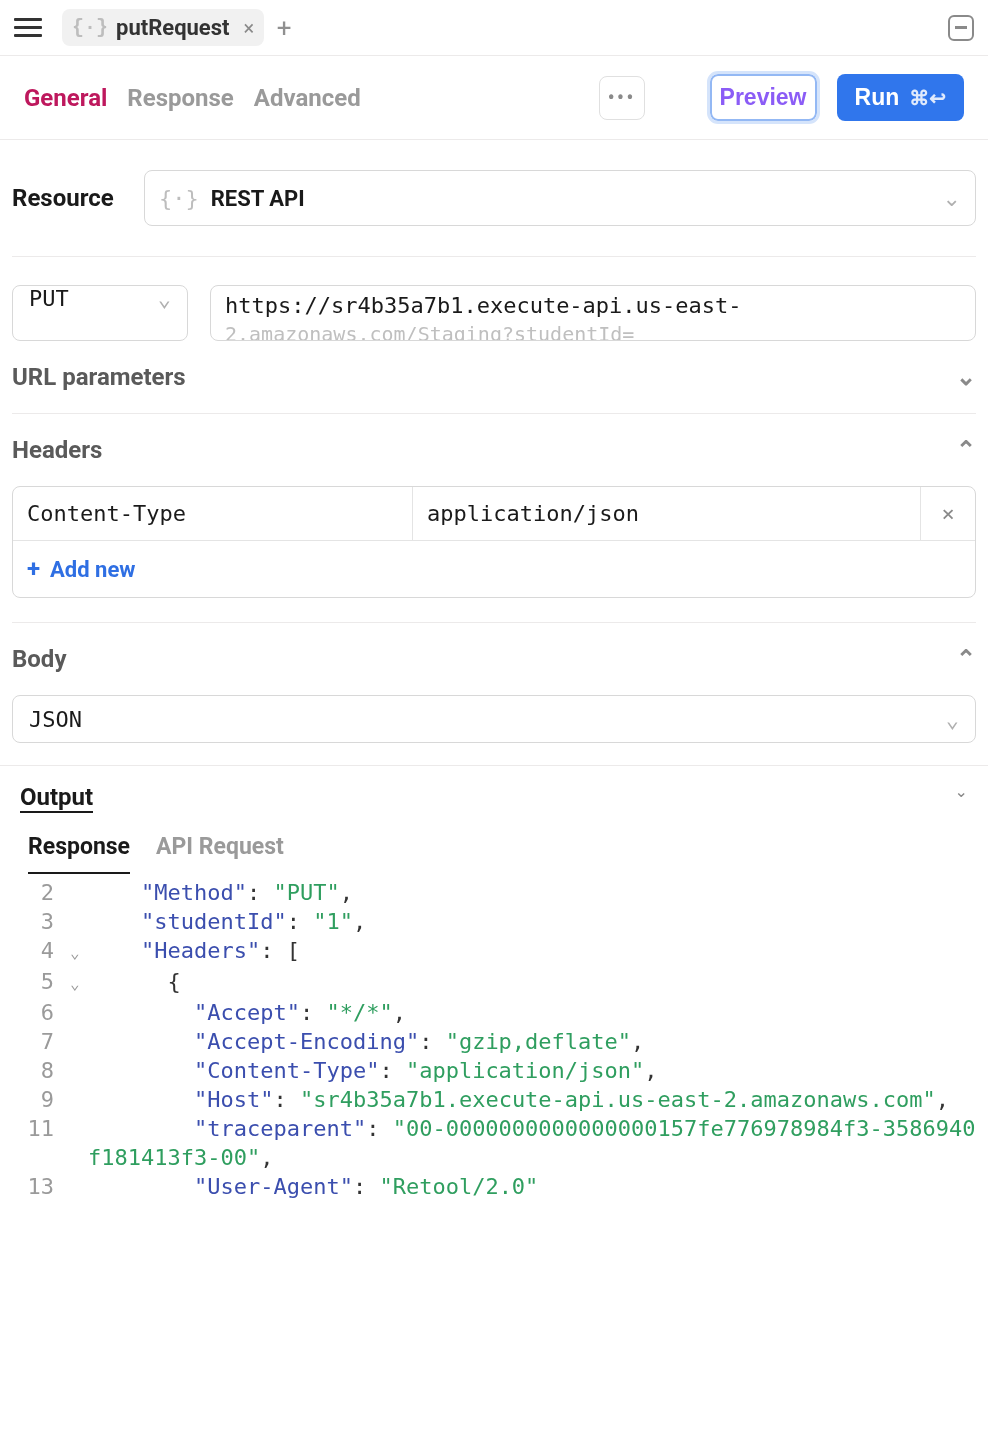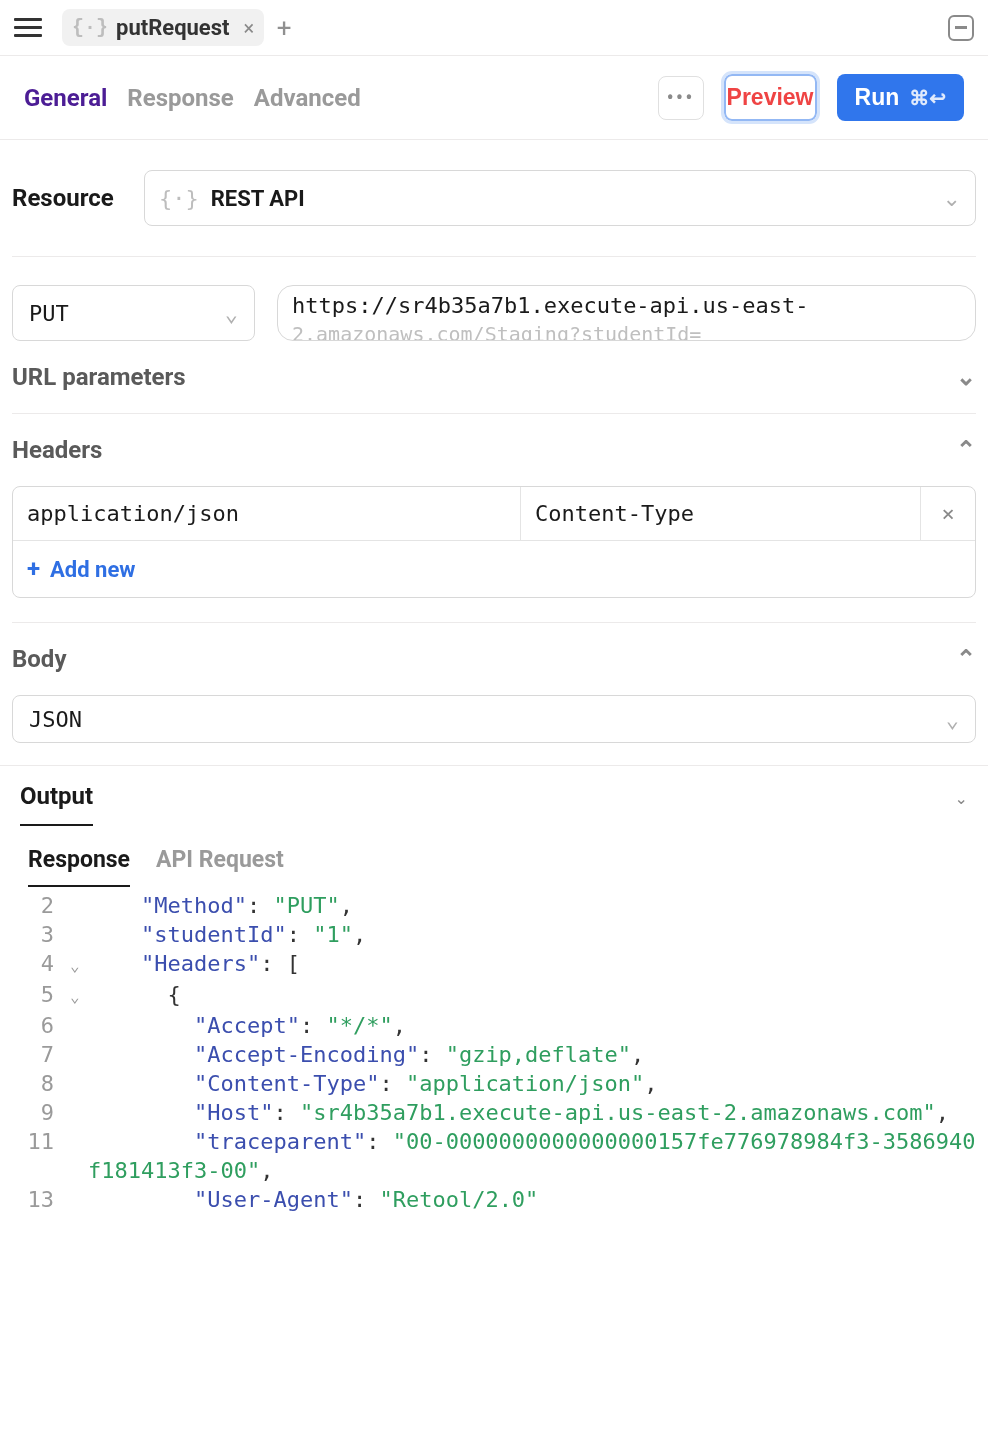--- a/index.html
+++ b/index.html
@@ -77,40 +77,41 @@
     padding: 18px 24px;
     border-bottom: 1px solid #eceaea;
     gap: 20px;
   }
   .subtabs .st {
     font-size: 24px;
     font-weight: 700;
     color: #9a9a9a;
     cursor:pointer;
   }
-  .subtabs .st.active { color: #4c1d95; }
+  .subtabs .st.active { color: #be185d; }
   .spacer { flex: 1; }
   .btn-more {
     border: 1px solid #e0e0e0;
     border-radius: 8px;
     width: 46px; height: 44px;
     display:flex;align-items:center;justify-content:center;
     color:#8a8a8a; font-size:22px; letter-spacing:2px;
     cursor:pointer;
   }
   .btn-preview {
     border: 2px solid #93b8f4;
     outline: 3px solid #d5e4fb;
     border-radius: 8px;
-    padding: 8px 1px;
+    padding: 8px 8px;
     font-size: 23px;
     font-weight: 700;
-    color:#ef4444;
+    color:#8b5cf6;
     background:#fff;
     cursor:pointer;
+    margin-left:45px;
   }
   .btn-run {
     background: #3076ec;
     color:#fff;
     border:none;
     border-radius: 8px;
     padding: 10px 18px;
     font-size: 23px;
     font-weight: 700;
     display:flex;align-items:center;gap:10px;
@@ -153,34 +154,34 @@
   .select-box .chev, .input-box .chev {
     margin-left:auto;
     color:#b0b0b0;
   }
   .method-row {
     display:flex;
     gap: 22px;
     padding-top: 28px;
   }
   .method-select {
-    width: 243px;
+    width: 176px;
     border: 1px solid #d8d8d8;
     border-radius: 8px;
     height: 56px;
-    display:flex;align-items:center;
+    display:flex;
     padding: 0 16px;
     font-size: 22px; font-weight:500;
     font-family: "SFMono-Regular", Menlo, Consolas, monospace;
     gap: 36px;
   }
   .url-input {
     flex:1;
     border: 1px solid #d8d8d8;
-    border-radius: 16px;
+    border-radius: 8px;
     height: 56px;
     padding: 6px 14px 0 14px;
     font-family: "SFMono-Regular", Menlo, Consolas, monospace;
     font-size: 22px;
     overflow:hidden;
     line-height: 28px;
   }
   .url-input .l2 { color:#bfbfbf; font-size:20px; }
   .hint {
     color: #8a8a8a;
@@ -253,21 +254,20 @@
   .body-select .chev { margin-left:auto; color:#b0b0b0; }
 
   
   .output-bar {
     border-top: 1px solid #eceaea;
     padding: 16px 20px 0 20px;
     display:flex; align-items:center;
   }
   .output-tab {
     font-size: 24px; font-weight:700;
-    padding-bottom: 14px;
     border-bottom: 2.5px solid #1a1a1a;
   }
   .output-bar .chev { margin-left:auto; color:#8a8a8a; margin-bottom:12px; }
 
   .resp-tabs {
     display:flex; gap:26px;
     padding: 20px 28px 0 28px;
   }
   .resp-tabs .rt {
     font-size: 23px; font-weight:700; color:#9a9a9a;
@@ -358,22 +358,22 @@
     <span>URL parameters</span>
     <span class="chev">⌄</span>
   </div>
 
   <div class="section-head open">
     <span>Headers</span>
     <span class="chev">⌃</span>
   </div>
   <div class="headers-table">
     <div class="headers-row">
+      <div class="cell key">Content-Type</div>
       <div class="cell val">application/json</div>
-      <div class="cell key">Content-Type</div>
       <div class="cell del">×</div>
     </div>
     <div class="headers-row">
       <div class="add-row">
         <span class="plus">+</span>
         <span>Add new</span>
       </div>
     </div>
   </div>
   <div style="border-bottom:1px solid #eceaea;"></div>

